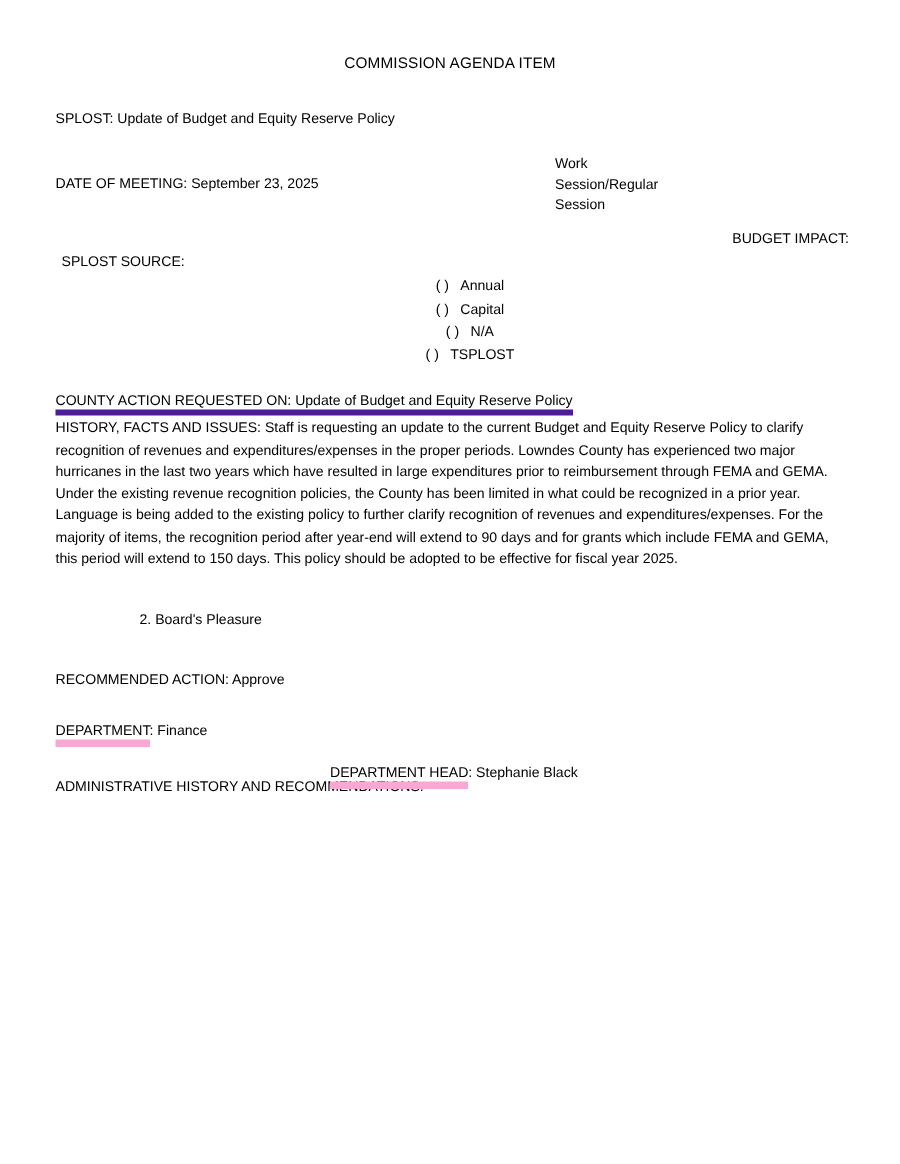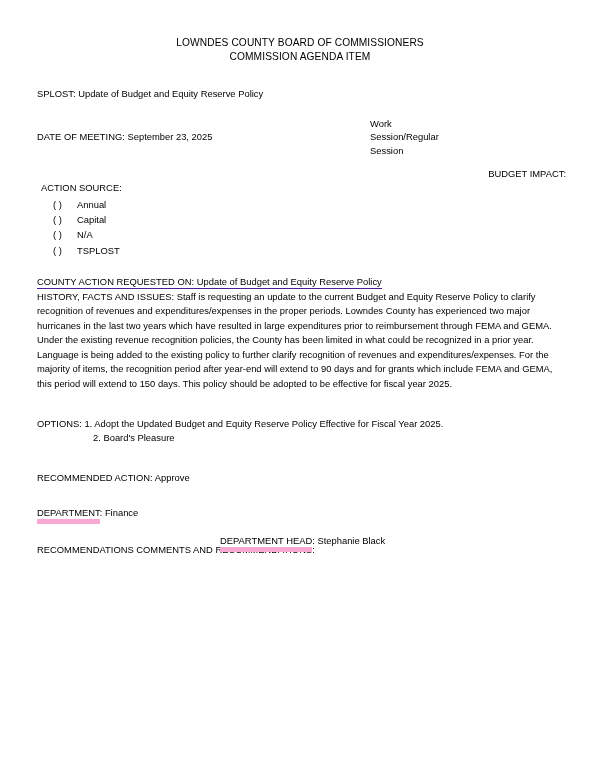--- a/index.html
+++ b/index.html
@@ -63,33 +63,34 @@
     margin-top: 6px;
     text-align: right;
   }
   .funding-source {
     margin-top: 1px;
     padding-left: 4px;
   }
   .options-list {
     margin-top: 2px;
     padding-left: 6px;
+    text-align: center;
   }
   .option-item {
     line-height: 1.62;
     padding-left: 10px;
   }
   .opt-mark {
     display: inline-block;
     width: 24px;
   }
   .action-requested {
     margin-top: 18px;
     display: inline-block;
-    border-bottom: 1px solid #4c1d95;
+    border-bottom: 4px solid #4c1d95;
     padding-bottom: 1px;
   }
   .history {
     margin-top: 1px;
     line-height: 1.54;
     text-align: left;
     width: 527px;
   }
   .options-block {
     margin-top: 26px;
@@ -129,21 +130,20 @@
     margin-top: 22px;
   }
   .nowrap { white-space: nowrap; }
 </style>
 </head>
 <body>
 
 <div class="page">
 
   <div class="title-block">
-    <div class="title-line">LOWNDES COUNTY BOARD OF COMMISSIONERS</div>
     <div class="title-line">COMMISSION AGENDA ITEM</div>
   </div>
 
   <div class="body-area">
 
     <div class="row subject-line">
       <span>SPLOST:</span>
       <span>Update of Budget and Equity Reserve Policy</span>
     </div>
 
@@ -153,21 +153,21 @@
         <span>September 23, 2025</span>
       </div>
       <div class="session-block">
         <div>Work</div>
         <div>Session/Regular</div>
         <div>Session</div>
       </div>
     </div>
 
     <div class="row budget-impact">BUDGET IMPACT:</div>
-    <div class="row funding-source">ACTION SOURCE:</div>
+    <div class="row funding-source">SPLOST SOURCE:</div>
 
     <div class="options-list">
       <div class="option-item">
         <span class="opt-mark">(  )</span><span>Annual</span>
       </div>
       <div class="option-item">
         <span class="opt-mark">(  )</span><span>Capital</span>
       </div>
       <div class="option-item">
         <span class="opt-mark">(  )</span><span>N/A</span>
@@ -183,41 +183,36 @@
         <span>Update of Budget and Equity Reserve Policy</span>
       </span>
     </div>
 
     <div class="history">
       <span>HISTORY, FACTS AND ISSUES:</span>
       <span>Staff is requesting an update to the current Budget and Equity Reserve Policy to clarify recognition of revenues and expenditures/expenses in the proper periods.  Lowndes County has experienced two major hurricanes in the last two years which have resulted in large expenditures prior to reimbursement through FEMA and GEMA.  Under the existing revenue recognition policies, the County has been limited in what could be recognized in a prior year.  Language is being added to the existing policy to further clarify recognition of revenues and expenditures/expenses.  For the majority of items, the recognition period after year-end will extend to 90 days and for grants which include FEMA and GEMA, this period will extend to 150 days.  This policy should be adopted to be effective for fiscal year 2025.</span>
     </div>
 
     <div class="options-block">
-      <div>
-        <span class="options-label">OPTIONS:</span>
-        <span>1.</span>
-        <span>Adopt the Updated Budget and Equity Reserve Policy Effective for Fiscal Year 2025.</span>
-      </div>
       <div class="options-sub">
         <span>2.</span>
         <span>Board's Pleasure</span>
       </div>
     </div>
 
     <div class="row recommended">
       <span>RECOMMENDED ACTION:</span>
       <span>Approve</span>
     </div>
 
     <div class="dept-row">
       <div class="dept-left">
         <span class="ul">DEPARTMENT</span><span class="nowrap">: Finance</span>
       </div>
       <div class="dept-right">
         <span class="ul">DEPARTMENT HEAD</span><span class="nowrap">: Stephanie Black</span>
       </div>
     </div>
 
-    <div class="row admin-comments">RECOMMENDATIONS COMMENTS AND RECOMMENDATIONS:</div>
+    <div class="row admin-comments">ADMINISTRATIVE HISTORY AND RECOMMENDATIONS:</div>
 
   </div>
 </div>
 
 </body></html>

